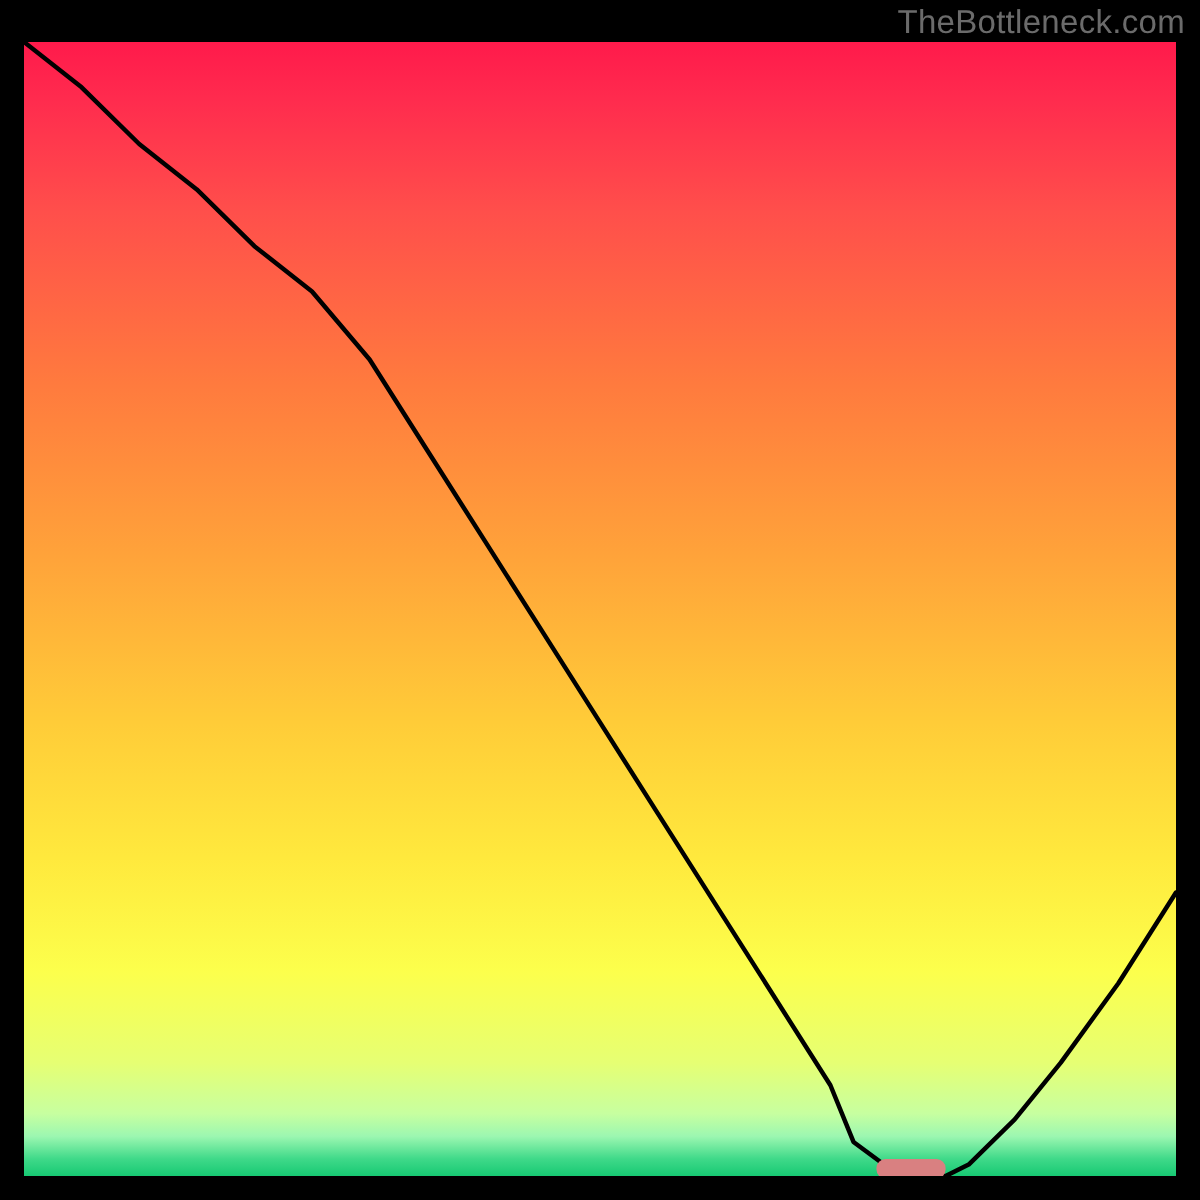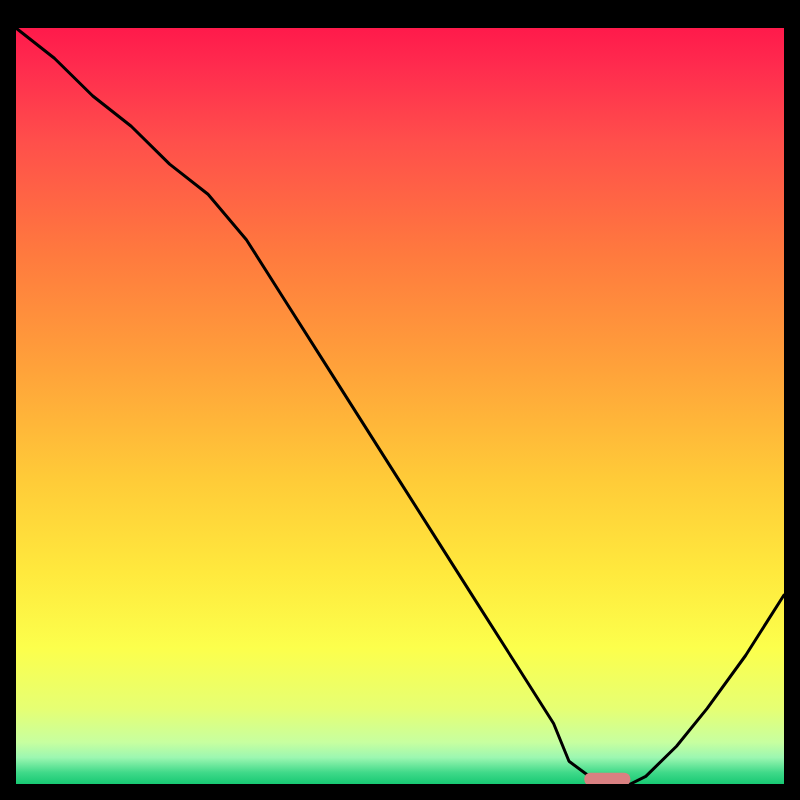--- a/index.html
+++ b/index.html
@@ -36,20 +36,21 @@
     background: #000;
   }
   svg {
     display: block;
   }
 </style>
 </head>
 <body>
 
 <div class="frame">
+  <div class="watermark">TheBottleneck.com</div>
 
   <div class="plot-outer">
     <svg id="plot-svg" viewBox="0 0 768 756" width="768" height="756">
       <defs>
         <linearGradient id="bg-grad" x1="0" y1="0" x2="0" y2="1">
             <stop offset="0.00%" stop-color="#ff1a4b"></stop>
             <stop offset="5.00%" stop-color="#ff2b4e"></stop>
             <stop offset="15.00%" stop-color="#ff4f4b"></stop>
             <stop offset="30.00%" stop-color="#ff7a3e"></stop>
             <stop offset="45.00%" stop-color="#ffa23a"></stop>

